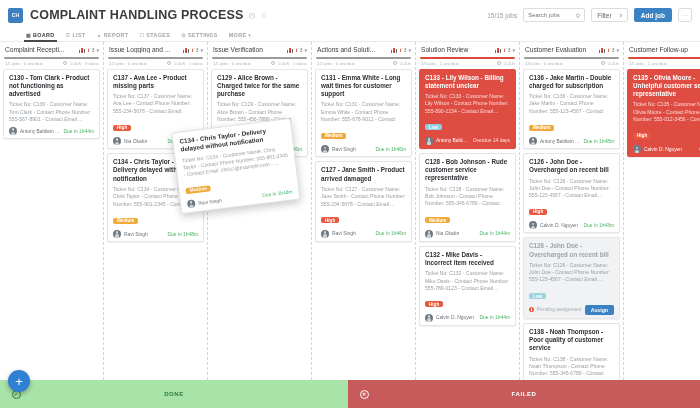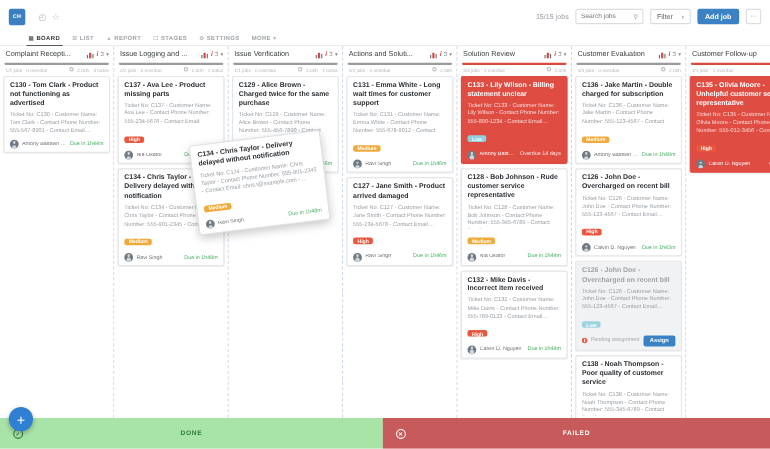--- a/index.html
+++ b/index.html
@@ -222,20 +222,21 @@
     display: flex; align-items: center; justify-content: center;
     font-size: 13px; z-index: 50; box-shadow: 0 2px 5px rgba(0,0,0,.3);
   }
   .spacer-col { flex: 1; background: #fff; }
 </style>
 </head>
 <body>
 
 <div class="topbar">
   <div class="app-logo">CH</div>
+  <div class="proj-title">COMPLAINT HANDLING PROCESS</div>
   <span class="title-icon">◴</span>
   <span class="title-icon">☆</span>
 
   <div class="topbar-right">
     <span class="jobs-count">15/15 jobs</span>
     <div class="search-box">
       <input placeholder="Search jobs" style="">
       <span class="mini-icon">⚲</span>
     </div>
     <div class="filter-btn">

